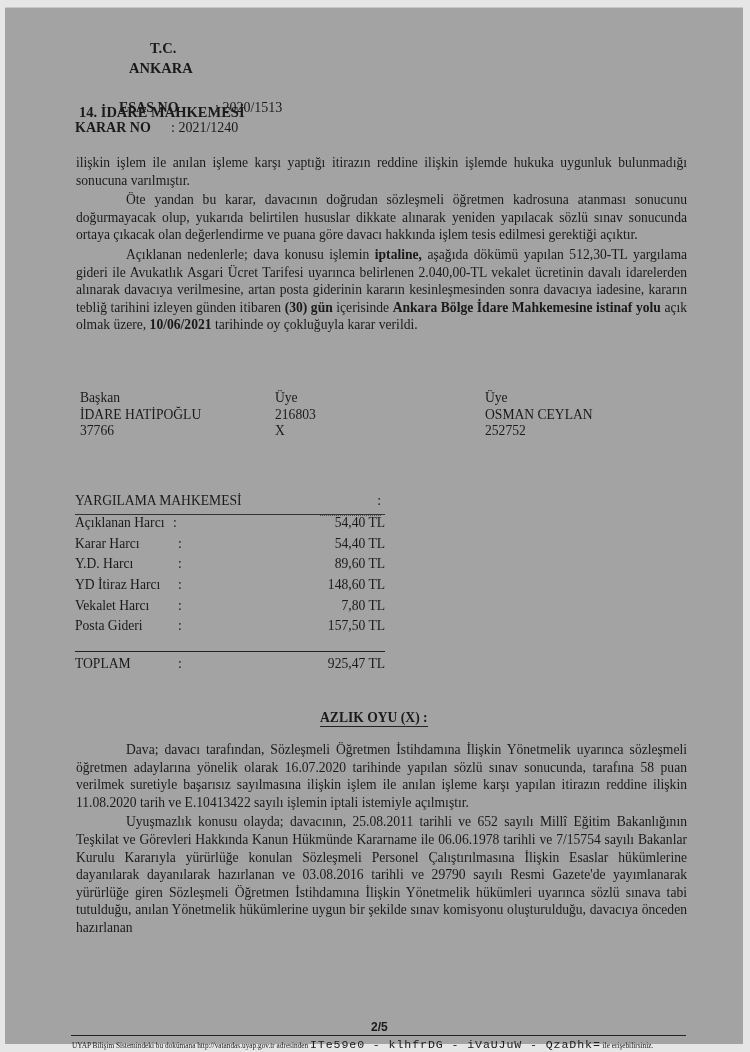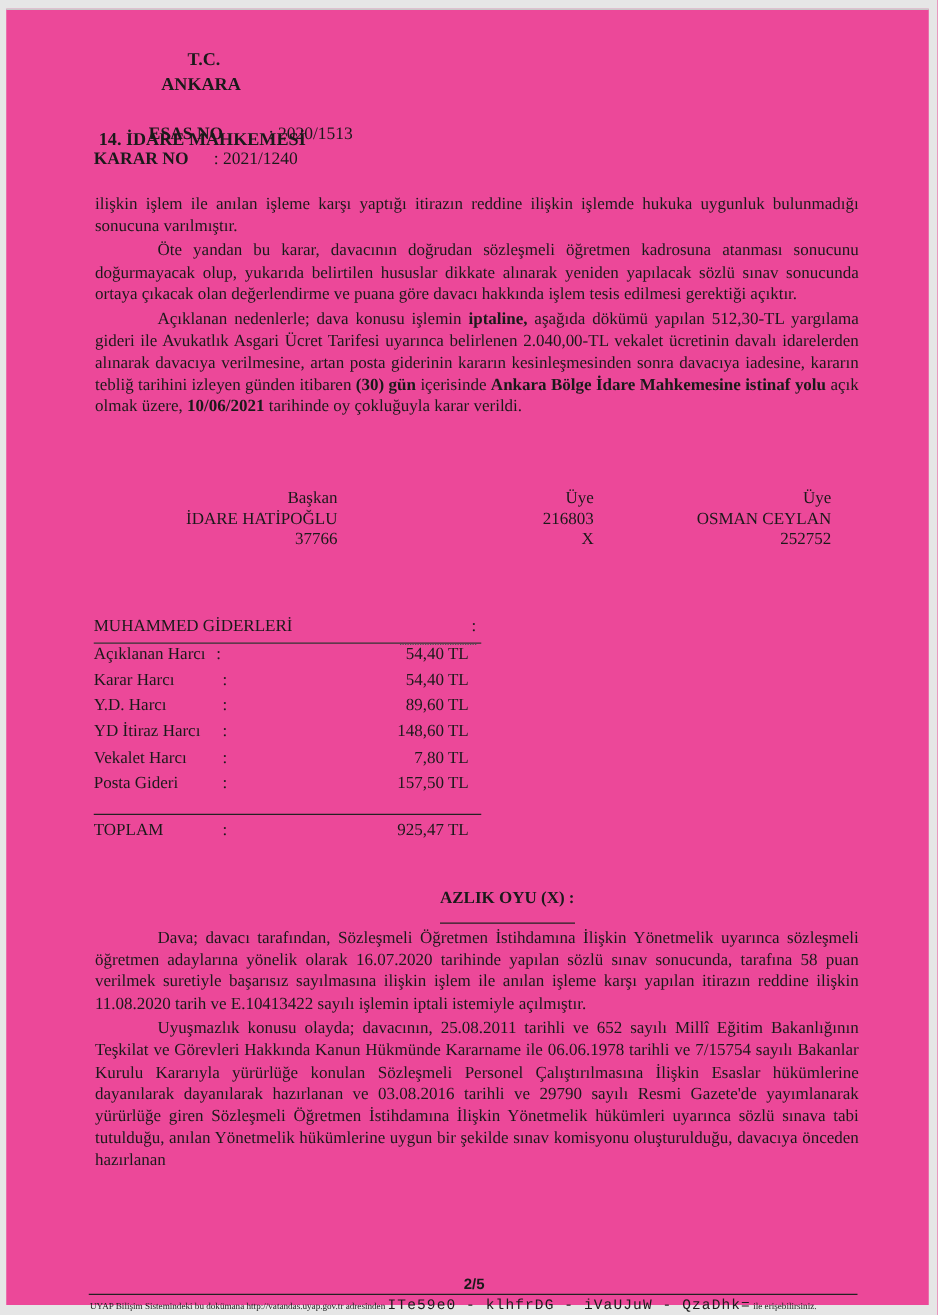--- a/index.html
+++ b/index.html
@@ -5,46 +5,46 @@
   html, body { margin: 0; padding: 0; }
   body {
     width: 750px; height: 1052px; overflow: hidden;
     background: #e6e6e6;
     font-family: "Liberation Serif", "DejaVu Serif", serif;
     color: #1a1a1a;
     position: relative;
   }
   .page {
     position: absolute; left: 5px; top: 7px; width: 738px; height: 1036px;
-    background: #ec4899;
+    background: #a3a3a3;
     border-top: 1px solid #c8c8c8;
   }
   .abs { position: absolute; white-space: nowrap; }
   .hdr { font-weight: bold; font-size: 14.5px; }
   .meta { font-size: 14px; }
   .meta b { font-weight: bold; }
   .para {
     position: absolute; left: 71px; width: 611px;
     font-size: 13.6px; line-height: 17.6px; text-align: justify;
   }
   .para p { margin: 0; text-indent: 50px; }
   .para p.noindent { text-indent: 0; }
   .para p + p { margin-top: 2px; }
-  .sig { position: absolute; text-align: right; font-size: 13.6px; line-height: 16.5px; }
+  .sig { position: absolute; text-align: left; font-size: 13.6px; line-height: 16.5px; }
   .costs { position: absolute; left: 70px; top: 485px; width: 310px; font-size: 13.6px; }
   .cost-row { position: relative; height: 20.7px; }
   .cost-row .lbl { position: absolute; left: 0; }
   .cost-row .col { position: absolute; left: 103px; }
-  .cost-row .amt { position: absolute; right: 10px; }
+  .cost-row .amt { position: absolute; right: 0; }
   .costs-title { position: relative; height: 21px; border-bottom: 1px solid #333; }
   .costs-title .dots { position: absolute; left: 245px; right: 4px; bottom: -2px; border-bottom: 1px dotted #555; }
   .costs-title .colon { position: absolute; right: 4px; top: 0; }
   .total-line { height: 1px; background: #222; margin: 12px 0 4px 0; }
   .dissent { position: absolute; left: 315px; top: 702px; font-weight: bold; font-size: 13.6px;
-    border-bottom: 1.5px solid #222; padding-bottom: 12px; margin-left: 32px; }
+    border-bottom: 1.5px solid #222; padding-bottom: 0; }
   .footer-pg { position: absolute; left: 366px; top: 1012px; font-family: "Liberation Sans", sans-serif; font-weight: bold; font-size: 12px; }
   .footer-line { position: absolute; left: 66px; top: 1027px; width: 615px; height: 1px; background: #222; }
   .footer-text { position: absolute; left: 67px; top: 1030px; font-size: 7.3px; white-space: nowrap; }
   .footer-code { font-family: "Liberation Mono", "DejaVu Sans Mono", monospace; font-size: 11.6px; letter-spacing: 0.9px; }
 </style>
 </head>
 <body>
 
 <div class="page">
 
@@ -75,21 +75,21 @@
     <div>X</div>
   </div>
   <div class="sig" style="left:480px; top:382px; width:180px;">
     <div>Üye</div>
     <div>OSMAN CEYLAN</div>
     <div>252752</div>
   </div>
 
   <div class="costs">
     <div class="costs-title">
-      <span>MUHAMMED GİDERLERİ</span>
+      <span>YARGILAMA MAHKEMESİ</span>
       <span class="dots"></span>
       <span class="colon">:</span>
     </div>
     <div class="cost-row">
       <span class="lbl">Açıklanan Harcı</span>
         <span class="col" style="left:98px;">:</span>
         <span class="amt">54,40 TL</span>
     </div>
     <div class="cost-row">
       <span class="lbl">Karar Harcı</span>

